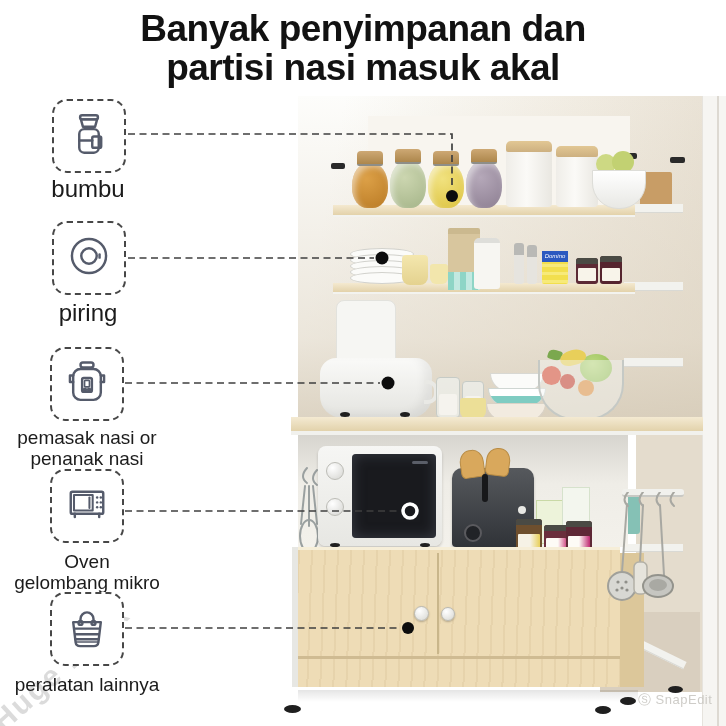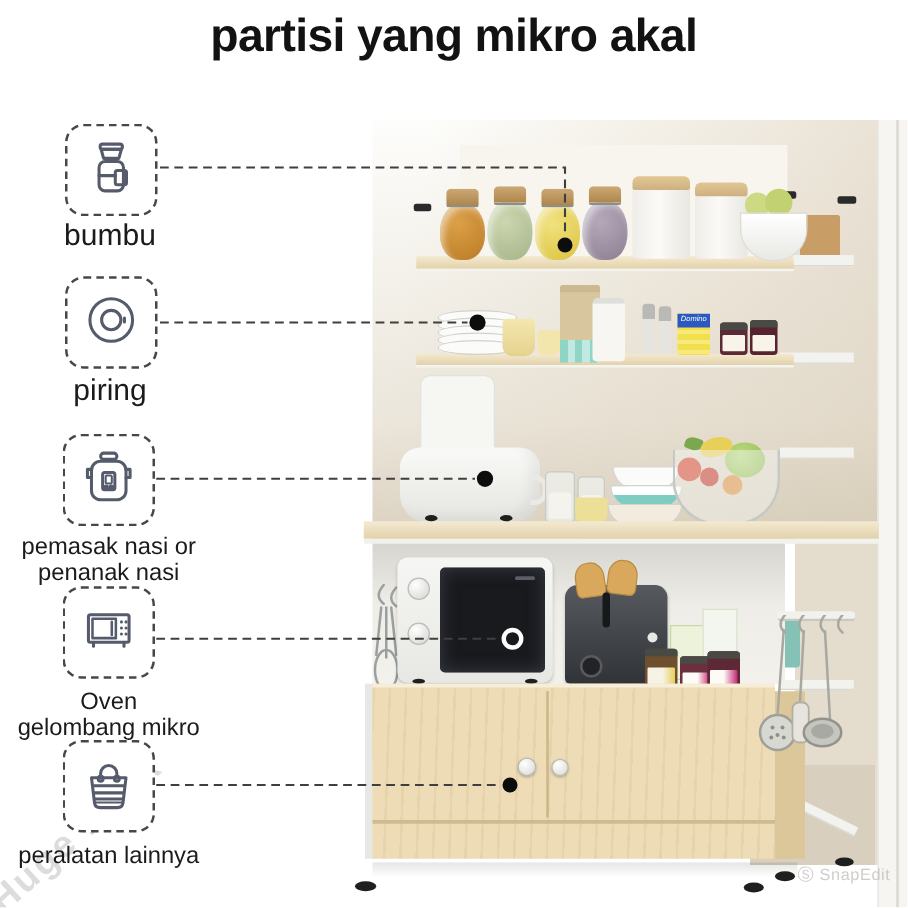--- a/index.html
+++ b/index.html
@@ -93,21 +93,22 @@
     color:#bfbfbf;opacity:.55;transform:rotate(-42deg);transform-origin:0 100%;white-space:nowrap;z-index:20;}
   .wm-corner{position:absolute;left:638px;top:691px;font-size:13px;color:#c6c4bf;opacity:.85;z-index:20;
     letter-spacing:.5px;}
 </style>
 </head>
 <body>
 
 <div class="stage">
 
   <div class="title">
-    <div>partisi yang mikro akal</div>
+    <div>Banyak penyimpanan dan</div>
+    <div>partisi nasi masuk akal</div>
   </div>
 
   <div class="abs wall"></div>
   <div class="abs hutch-back"></div>
   <div class="abs fridge">
       <div class="abs fridge-seam"></div>
     </div>
   <div class="abs wall-low-r"></div>
   <div class="abs wall-low-r2"></div>
   <div class="abs floor-shadow"></div>

